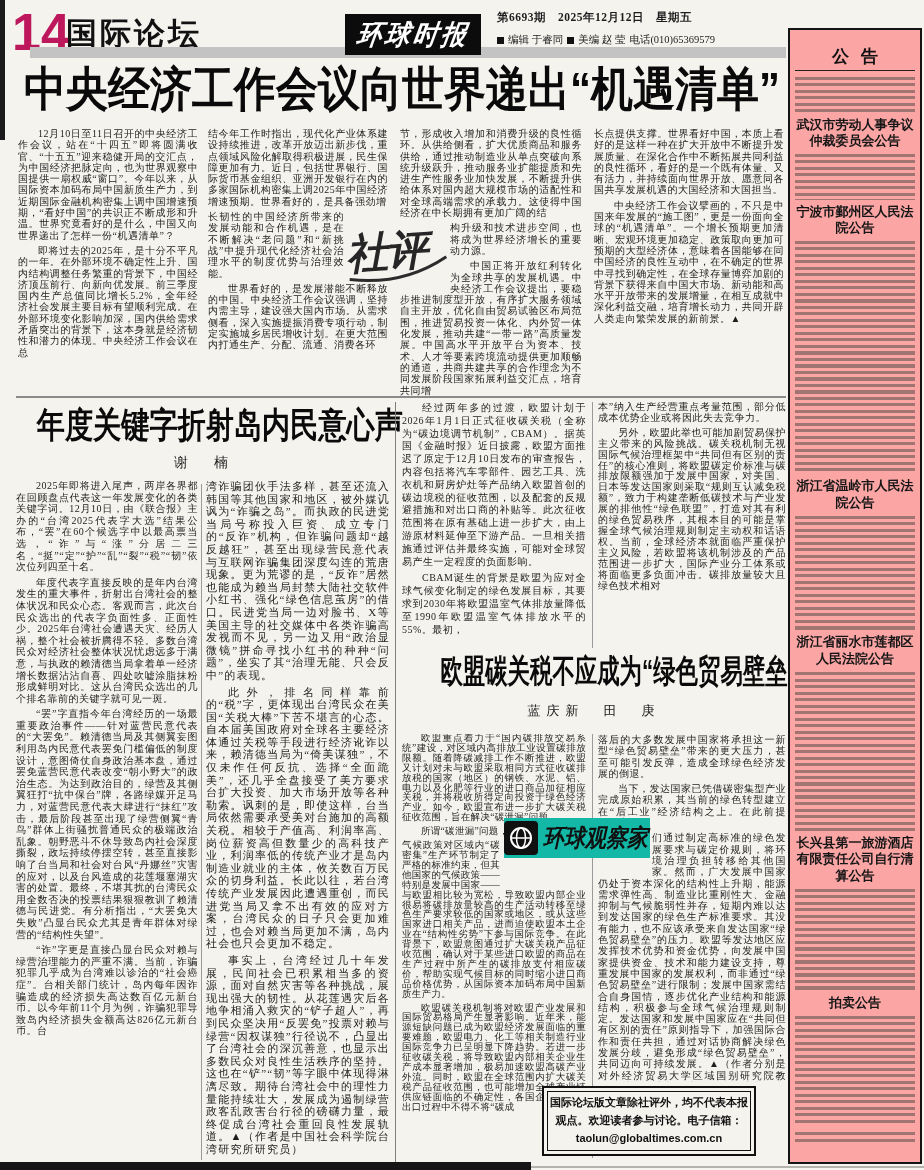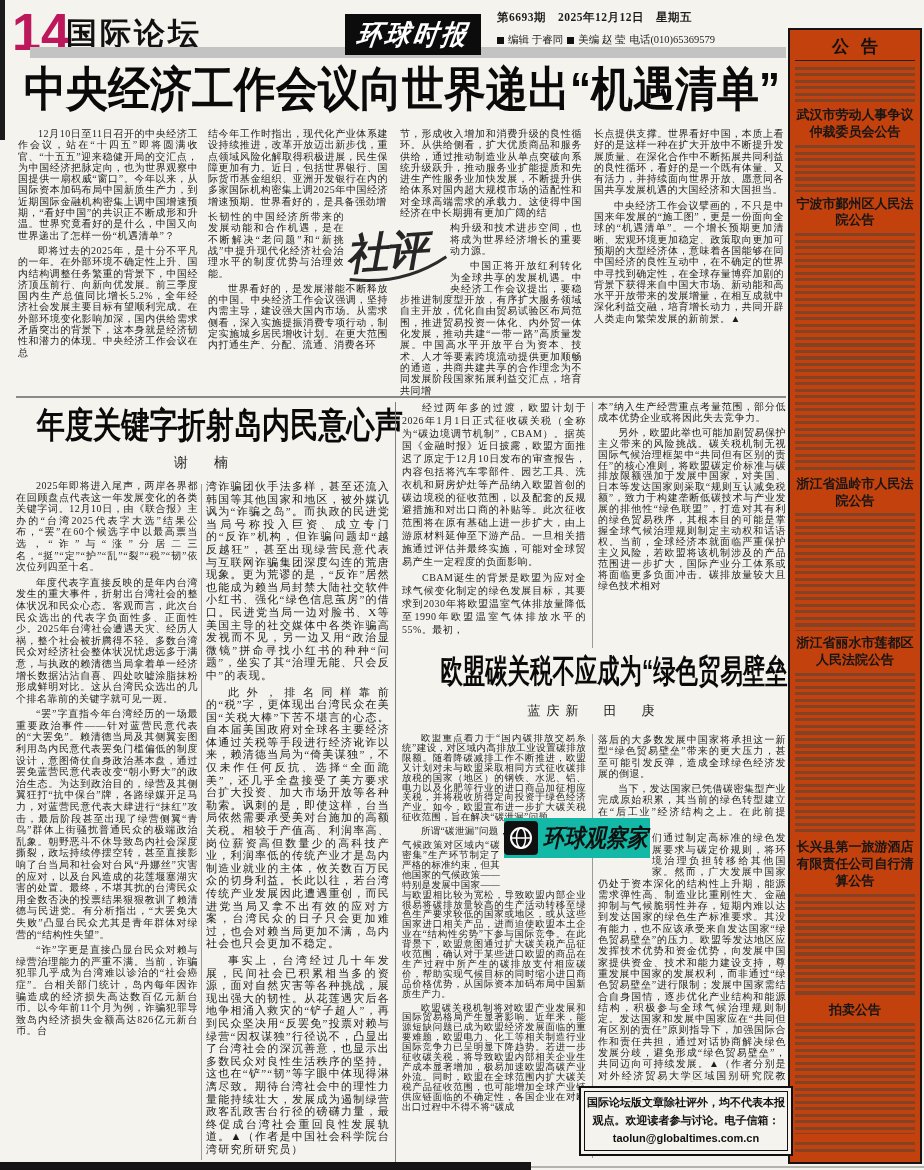--- a/index.html
+++ b/index.html
@@ -46,27 +46,27 @@
   .shiping .txt{font-family:"Liberation Sans",sans-serif;font-weight:900;font-style:italic;
                 font-size:42px;color:#262626;letter-spacing:-2px;line-height:58px;}
   .shiping svg{position:absolute;left:0;top:34px;}
   
   .observer{position:absolute;left:504px;top:818px;width:146px;height:40px;z-index:4;
             display:flex;align-items:center;gap:5px;background:#14b8a6;}
   .observer .globe{width:34px;height:34px;background:#101010;display:flex;align-items:center;justify-content:center;border-radius:4px;}
   .observer .name{font-family:"Liberation Sans",sans-serif;font-weight:900;font-style:italic;
                   font-size:21px;color:#101010;letter-spacing:0;transform:scaleY(1.15);white-space:nowrap;}
   
-  .notice{position:absolute;left:579px;top:1086px;width:214px;height:70px;z-index:6;
+  .notice{position:absolute;left:542px;top:1086px;width:214px;height:70px;z-index:6;
           background:#f5f3ee;border:2px solid #111;box-sizing:border-box;padding:3px;}
   .notice .inner{border:1px solid #111;height:100%;box-sizing:border-box;display:flex;align-items:center;justify-content:center;text-align:center;}
   .notice .inner div{font-size:11px;font-weight:700;line-height:1.62;font-family:"Liberation Sans",sans-serif;color:#111;}
   
   .sidebar{position:absolute;left:788px;top:28px;width:134px;height:1136px;box-sizing:border-box;
-           border:2px solid #141414;background:#c2410c;padding:5px 5px;display:flex;flex-direction:column;}
+           border:2px solid #141414;background:#fca5a5;padding:15px 5px;display:flex;flex-direction:column;}
   .sidebar .title{text-align:center;font-size:17px;font-weight:900;letter-spacing:12px;color:#111;
                   border-bottom:1.5px solid #222;padding-bottom:2px;margin-bottom:4px;font-family:"Liberation Sans",sans-serif;text-indent:12px;}
   .greek{background:repeating-linear-gradient(to bottom,rgba(70,68,62,.5) 0 3px,rgba(0,0,0,0) 3px 6.5px);
          margin:2px 0;}
   .ann-h{text-align:center;font-size:13px;font-weight:900;color:#161616;line-height:1.3;
          font-family:"Liberation Sans",sans-serif;margin:2px 0;}
   
   .edge-left{position:absolute;left:0;top:0;width:5px;height:140px;background:#1b1b1b;}
   .edge-bottom{position:absolute;left:0;top:1162px;width:531px;height:8px;background:#151515;}
   .edge-bottom2{position:absolute;left:531px;top:1166px;width:393px;height:2px;background:#b5b3ad;}

